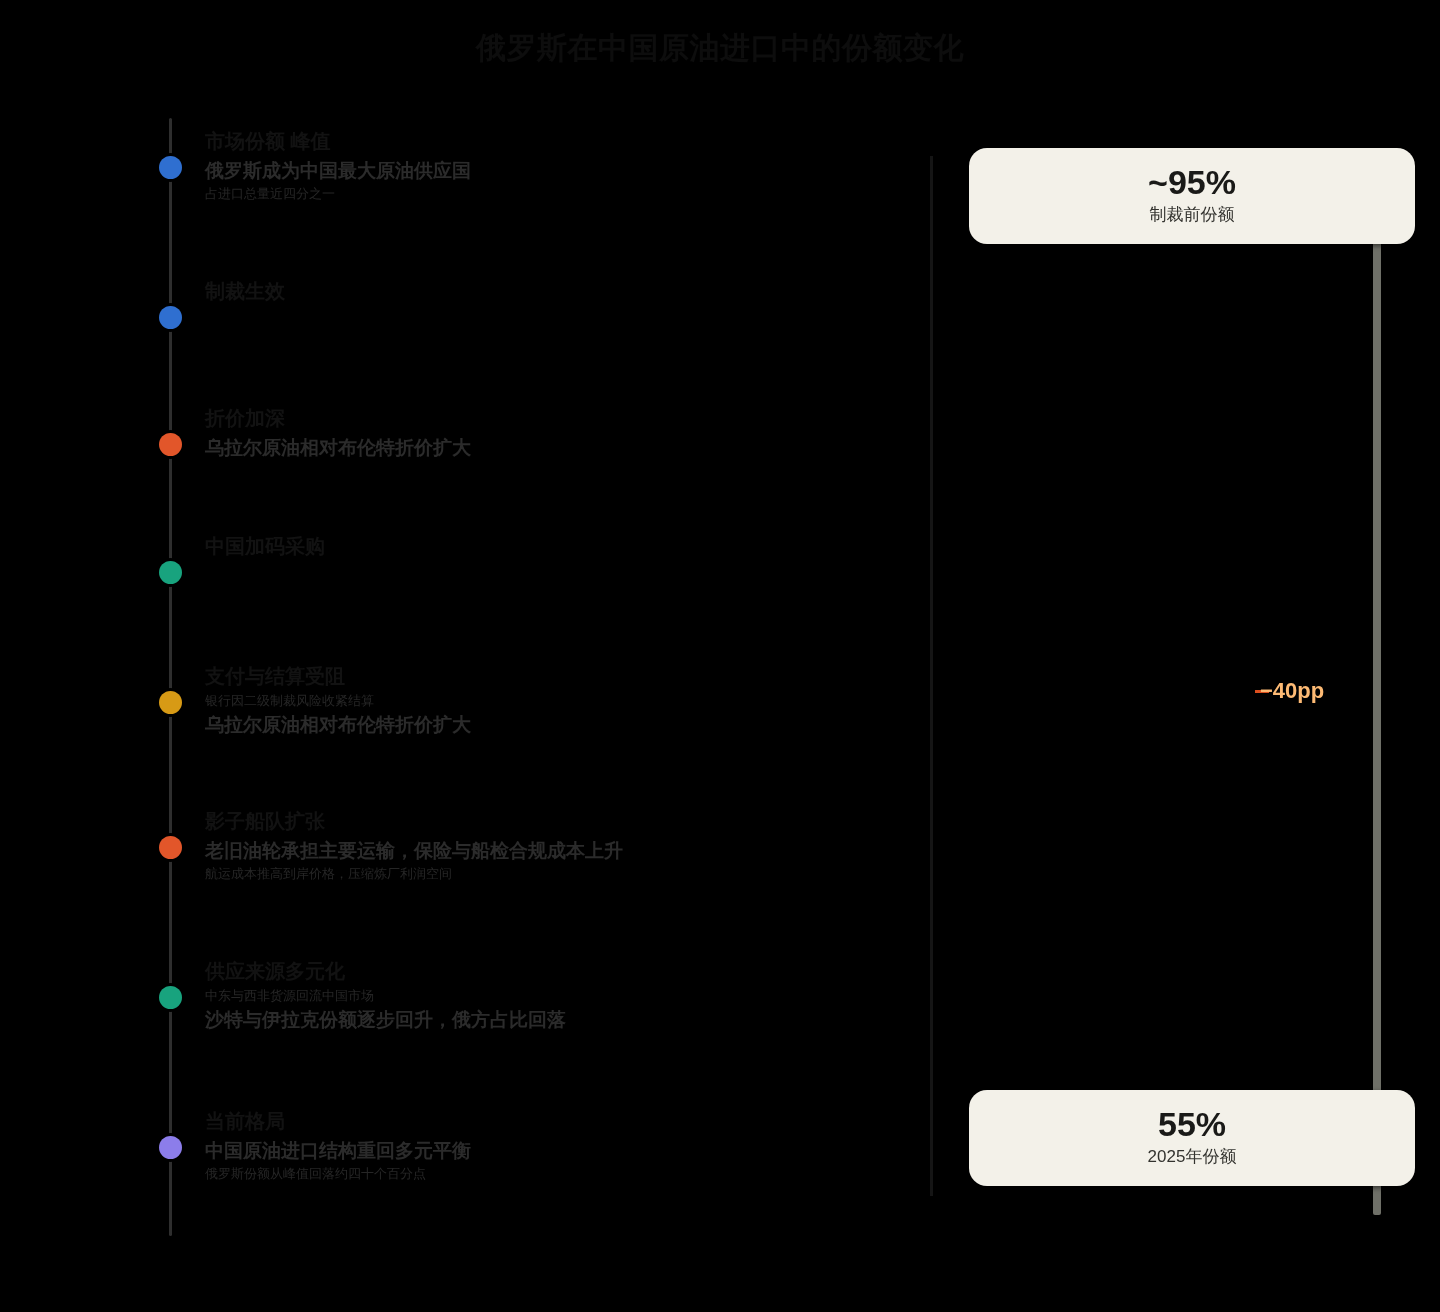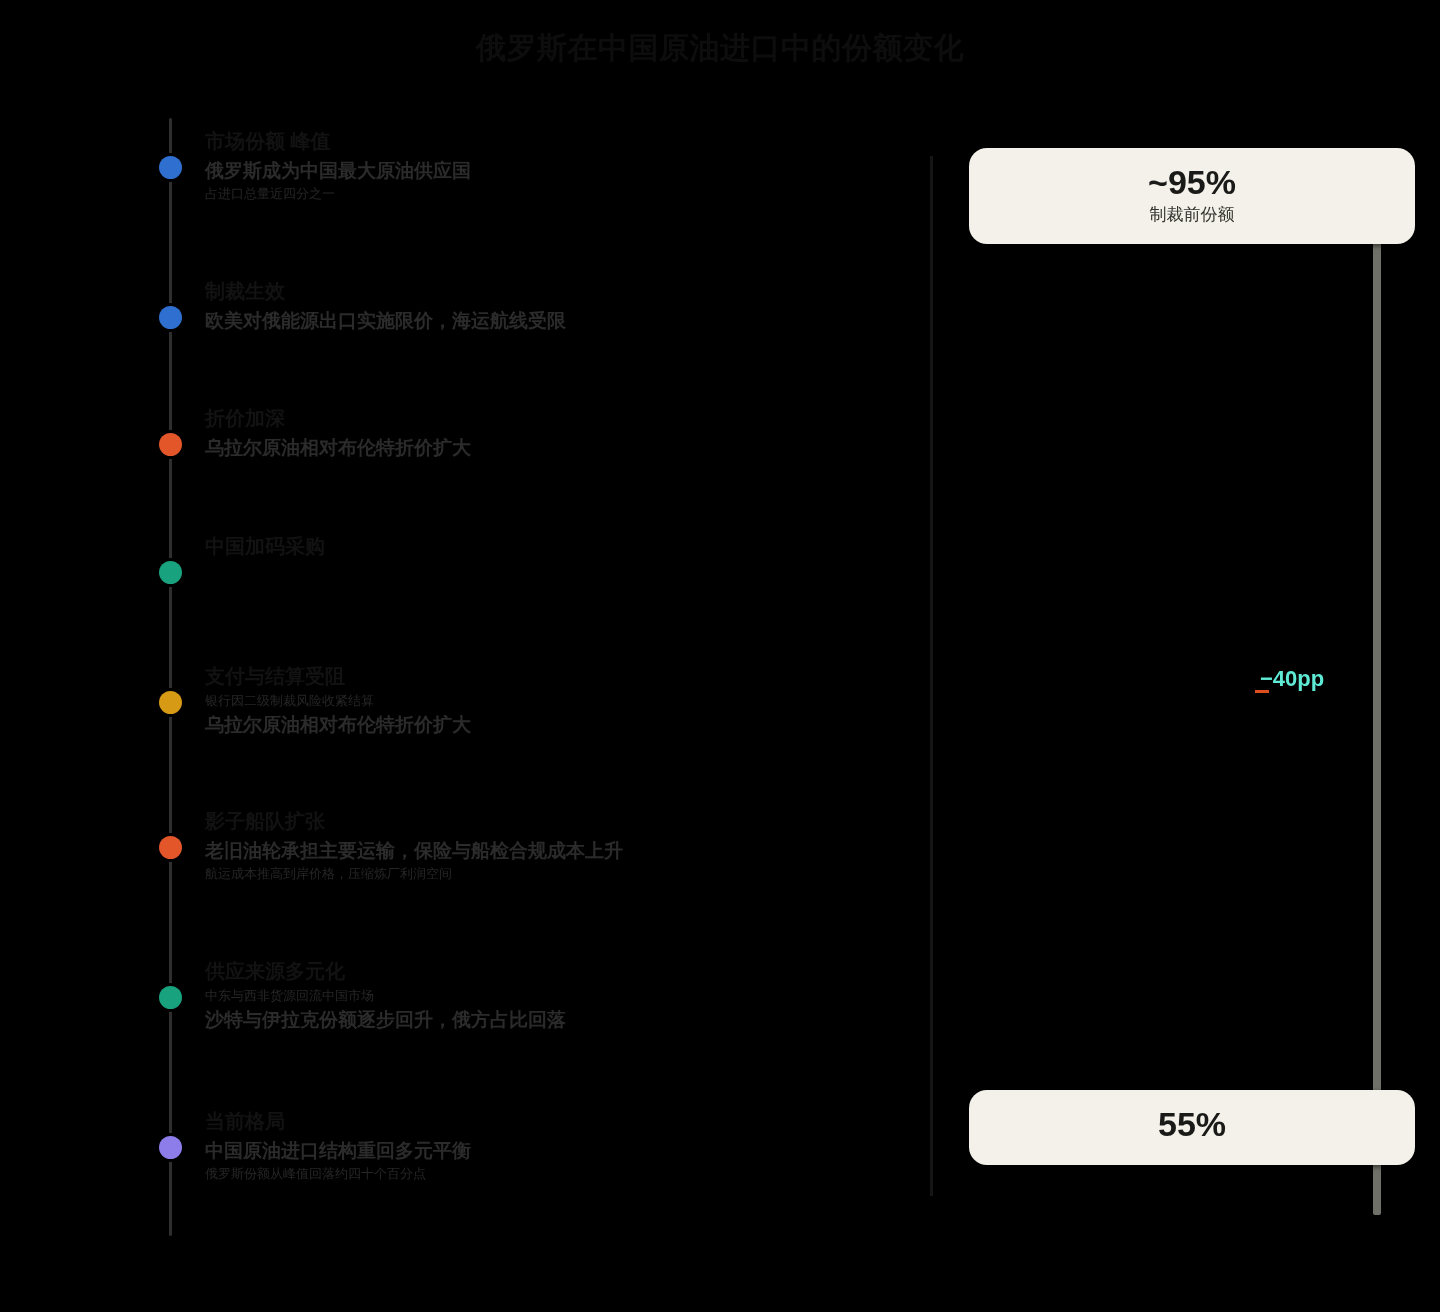--- a/index.html
+++ b/index.html
@@ -140,24 +140,24 @@
   .stat-label {
     font-size: 17px;
     font-weight: 400;
     color: #33332f;
     line-height: 1.2;
     margin: 0;
   }
   #delta-annotation {
     position: absolute;
     left: 360px;
-    top: 548px;
+    top: 560px;
     font-size: 22px;
     font-weight: 700;
-    color: #5eead4;
+    color: #fdba74;
     white-space: nowrap;
     text-align: center;
   }
   #delta-tick {
     position: absolute;
     left: 355px;
     top: 572px;
     width: 14px;
     height: 3px;
     background: #dd4f1e;
@@ -179,21 +179,20 @@
         <p class="tl-heading">市场份额 峰值</p>
         <p class="tl-line">俄罗斯成为中国最大原油供应国</p>
         <p class="tl-line sub">占进口总量近四分之一</p>
       </div>
     </div>
 
     <div class="tl-item" style="top:188px;">
       <div class="tl-dot" style="background:#2f6fd0;"></div>
       <div class="tl-body">
         <p class="tl-heading">制裁生效</p>
-        <p class="tl-line">欧美对俄能源出口实施限价，海运航线受限</p>
       </div>
     </div>
 
     <div class="tl-item" style="top:315px;">
       <div class="tl-dot" style="background:#e2562a;"></div>
       <div class="tl-body">
         <p class="tl-heading">折价加深</p>
         <p class="tl-line">乌拉尔原油相对布伦特折价扩大</p>
       </div>
     </div>
@@ -249,16 +248,17 @@
     <div class="stat-card" id="card-top">
       <p class="stat-value">~95%</p>
       <p class="stat-label">制裁前份额</p>
     </div>
 
     <div id="delta-tick"></div>
     <div id="delta-annotation">−40pp</div>
 
     <div class="stat-card" id="card-bottom">
       <p class="stat-value">55%</p>
+      <p class="stat-label">2025年份额</p>
     </div>
   </div>
 
 </div>
 
 </body></html>

